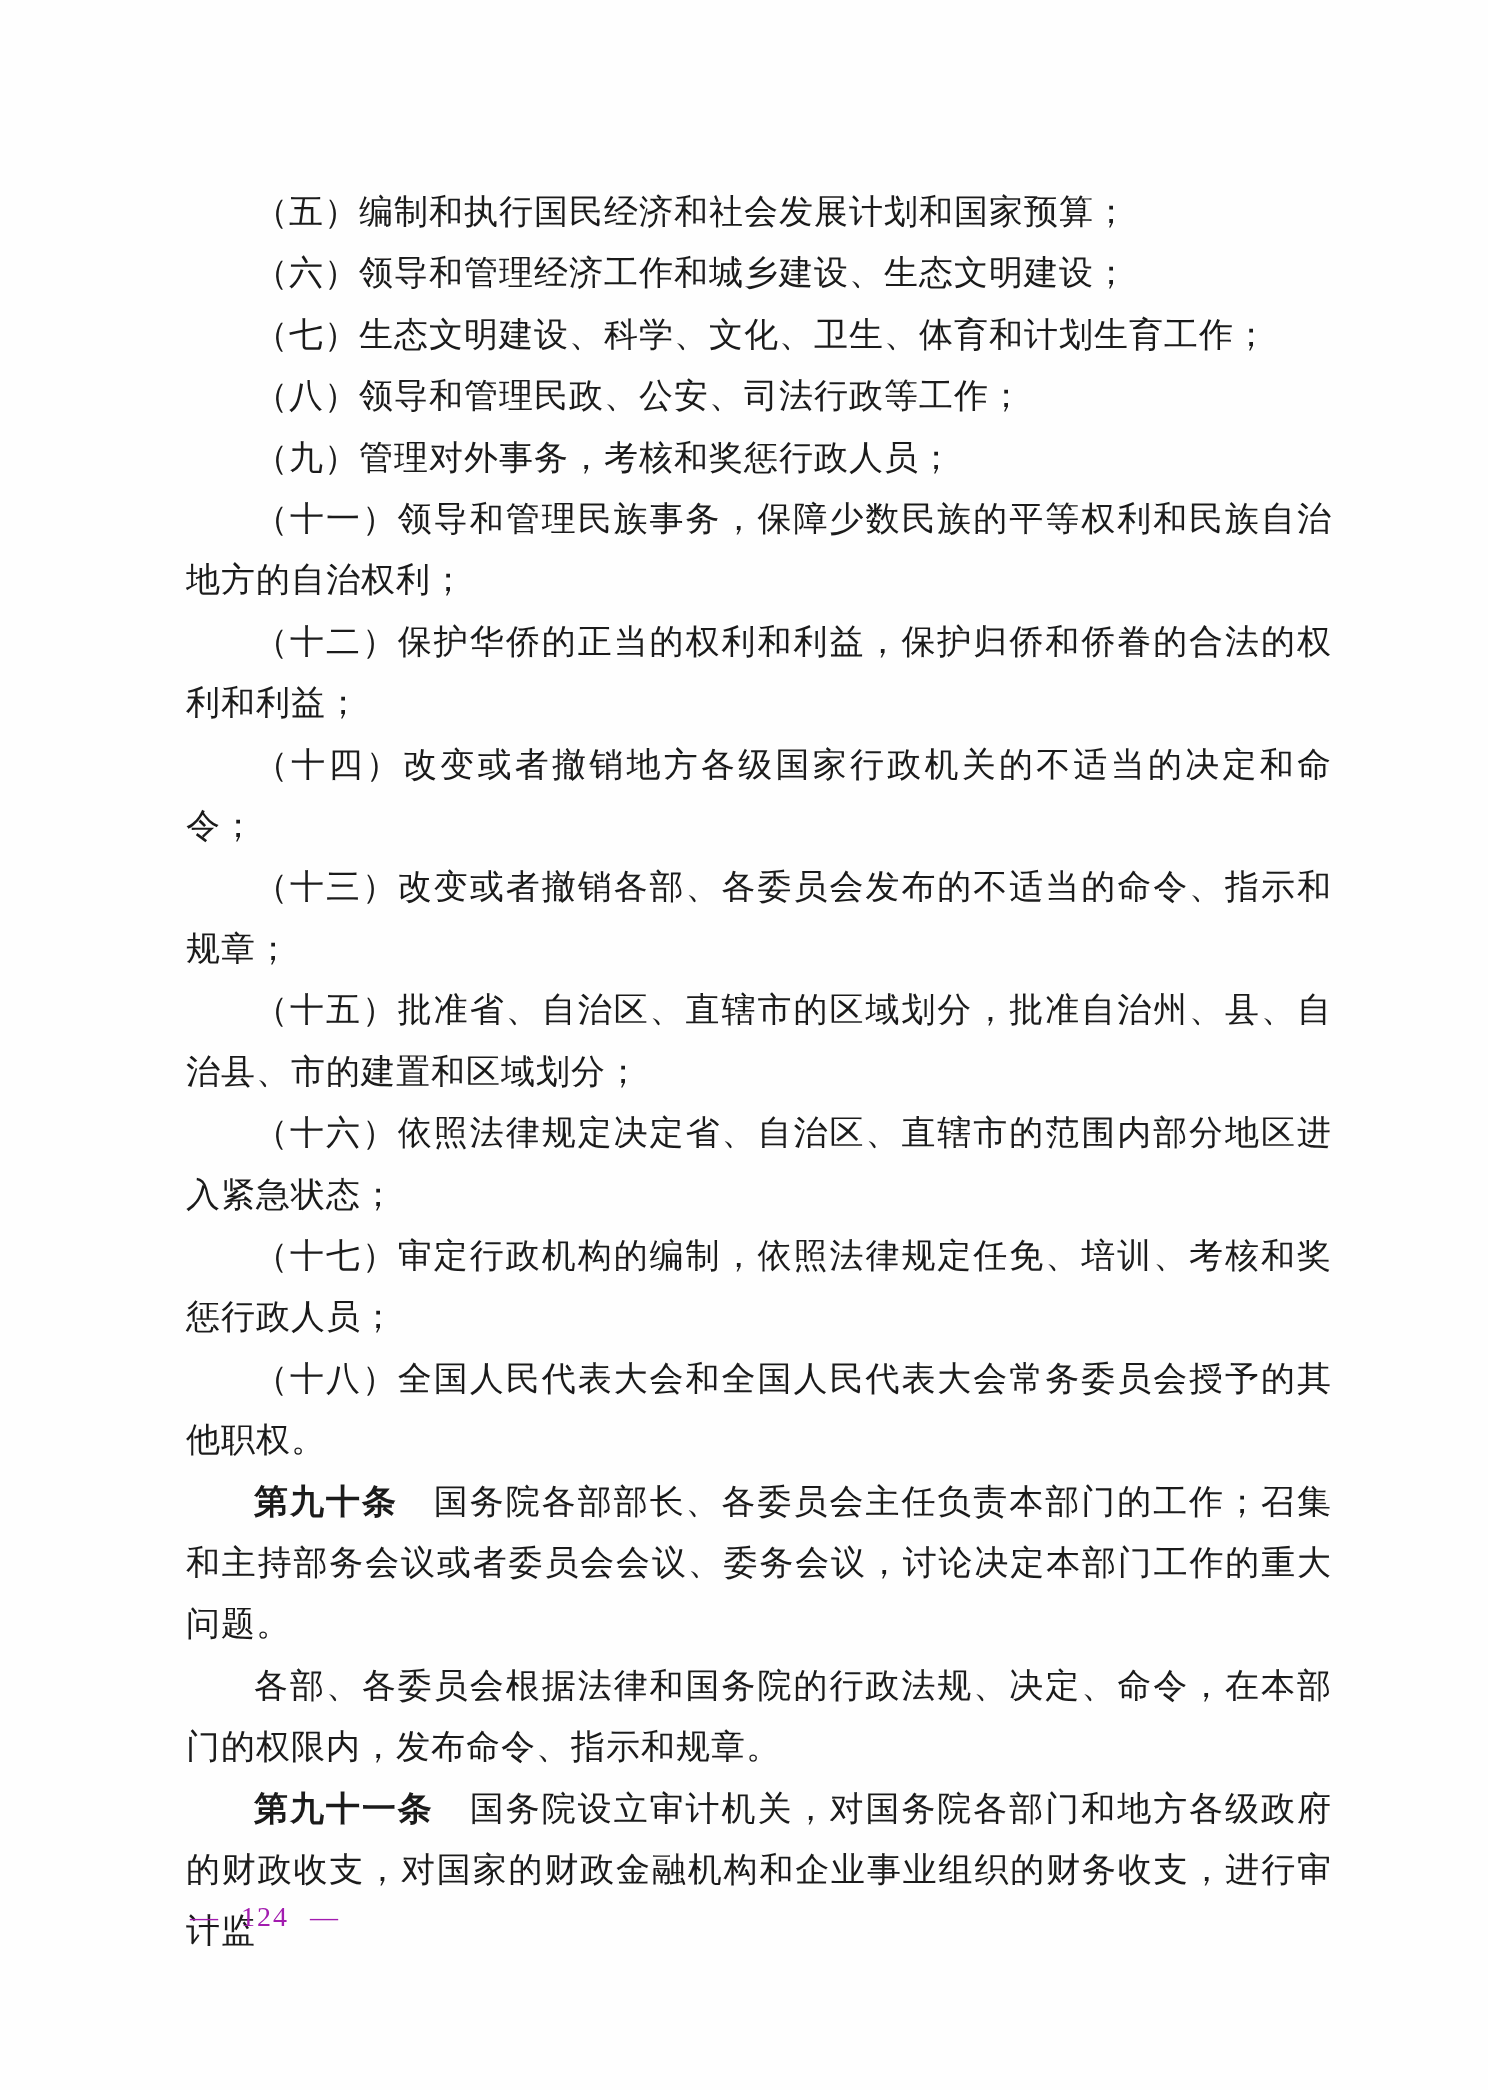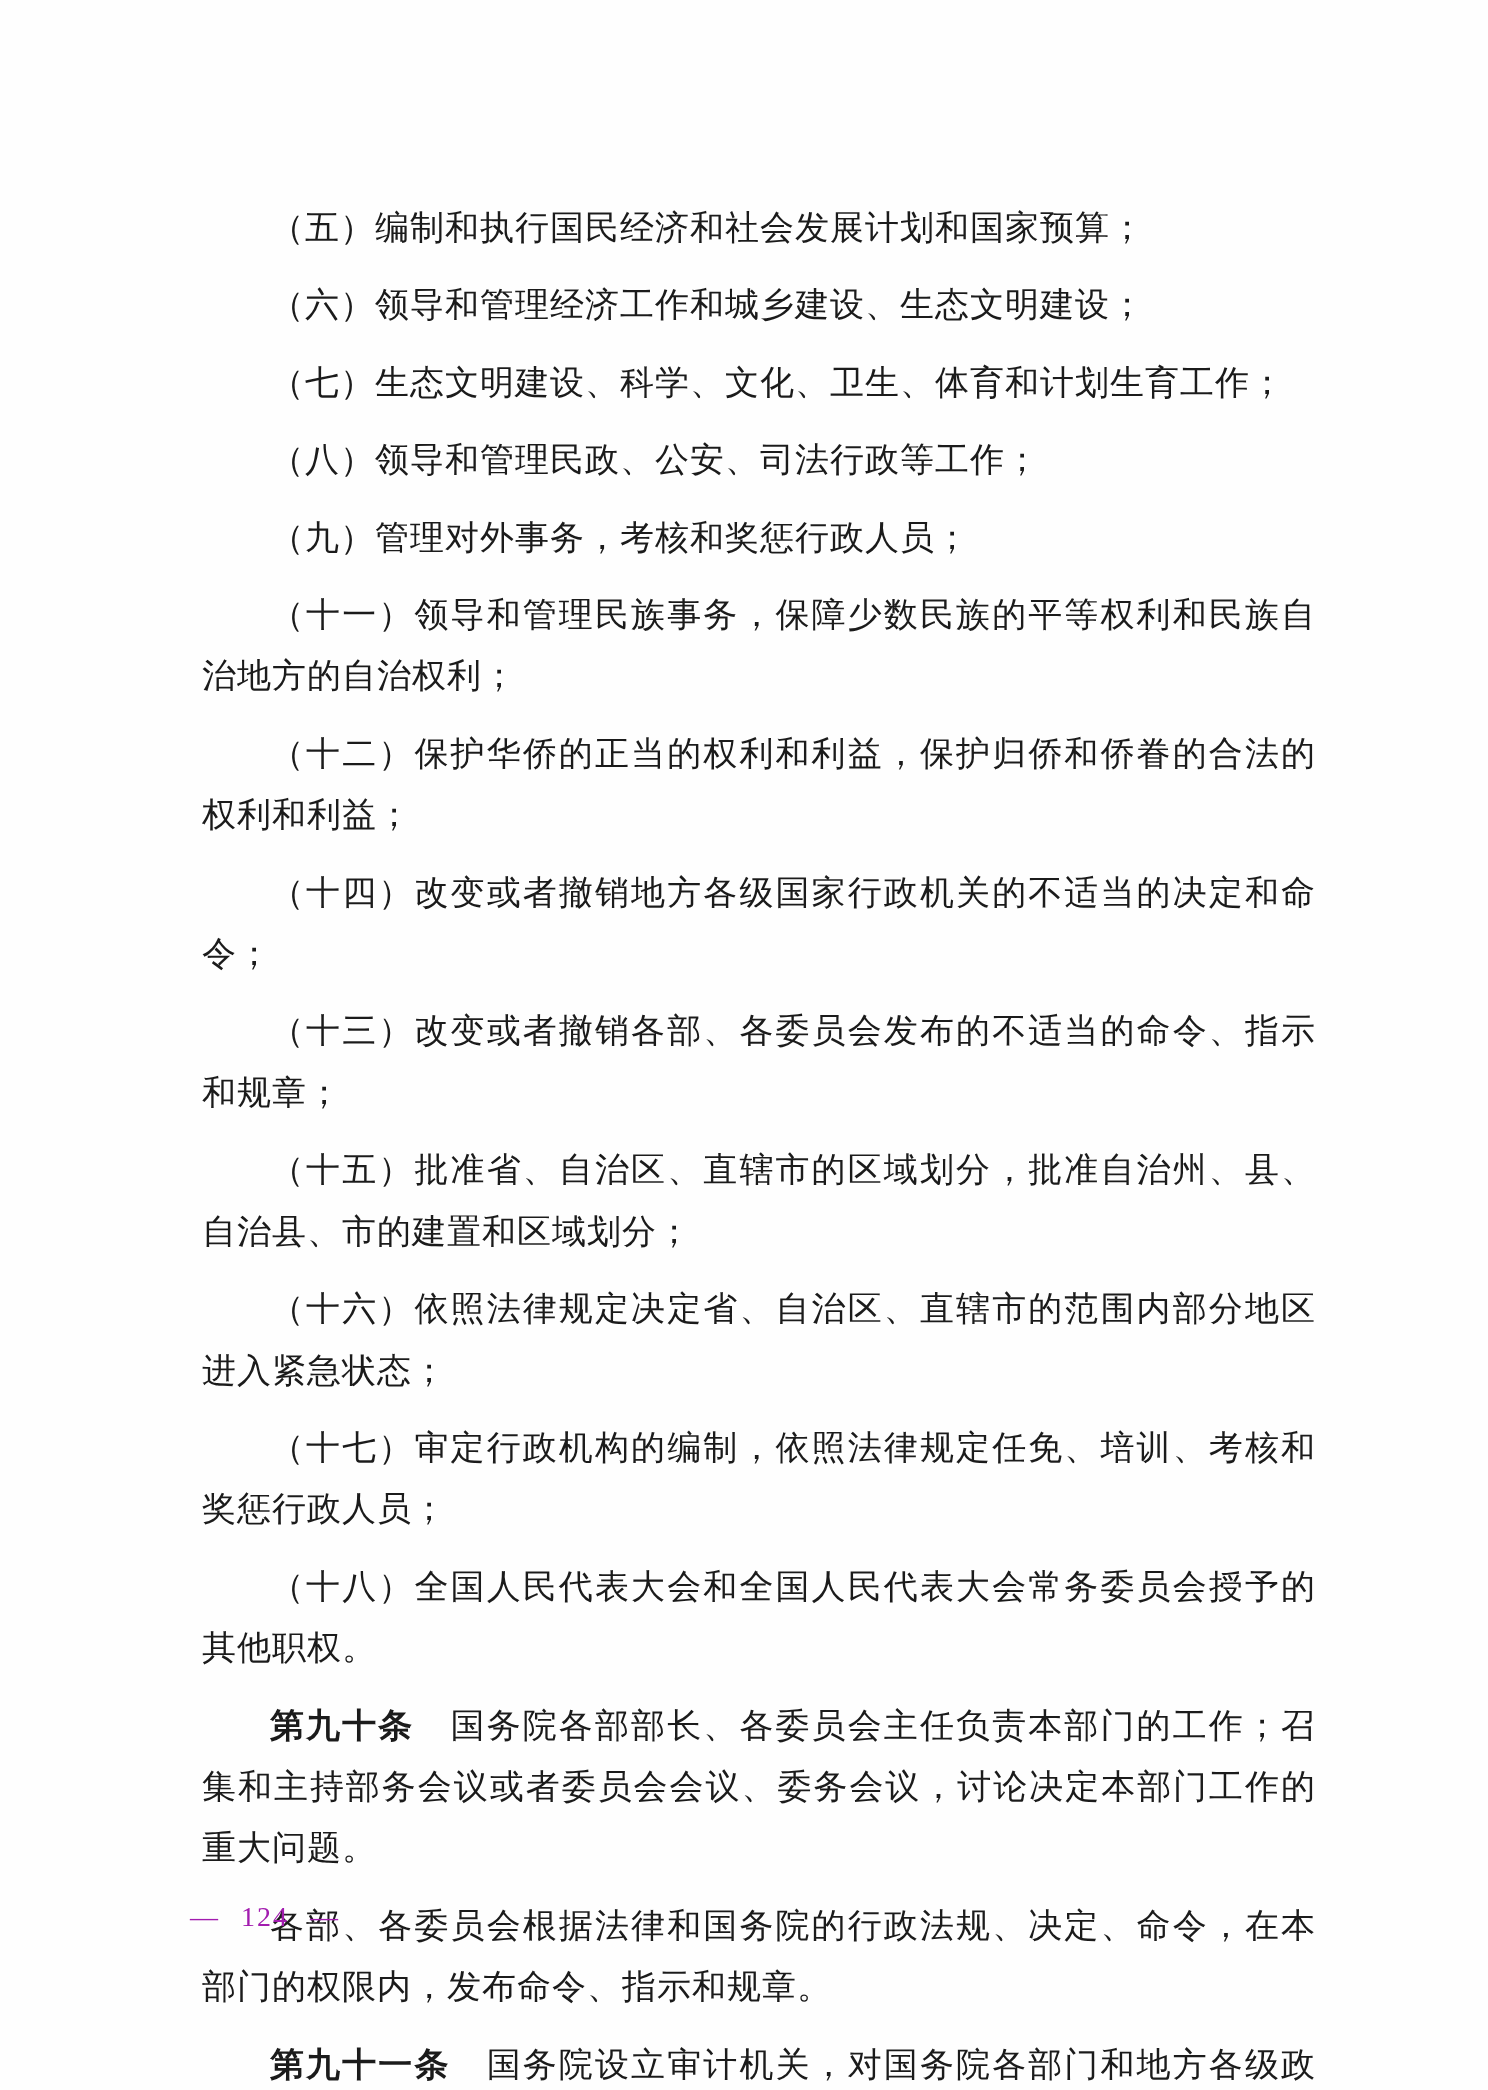--- a/index.html
+++ b/index.html
@@ -16,21 +16,21 @@
     font-family: "Liberation Serif", "DejaVu Serif", serif;
     overflow: hidden;
   }
   .content {
     position: absolute;
     left: 186px;
     top: 181px;
     width: 1146px;
   }
   .para {
-    margin: 16px;
+    margin: 0;
     font-size: 34px;
     line-height: 61.4px;
     letter-spacing: 1px;
     text-align: justify;
     text-indent: 68px;
     word-break: break-all;
   }
   .art {
     font-weight: 700;
   }

